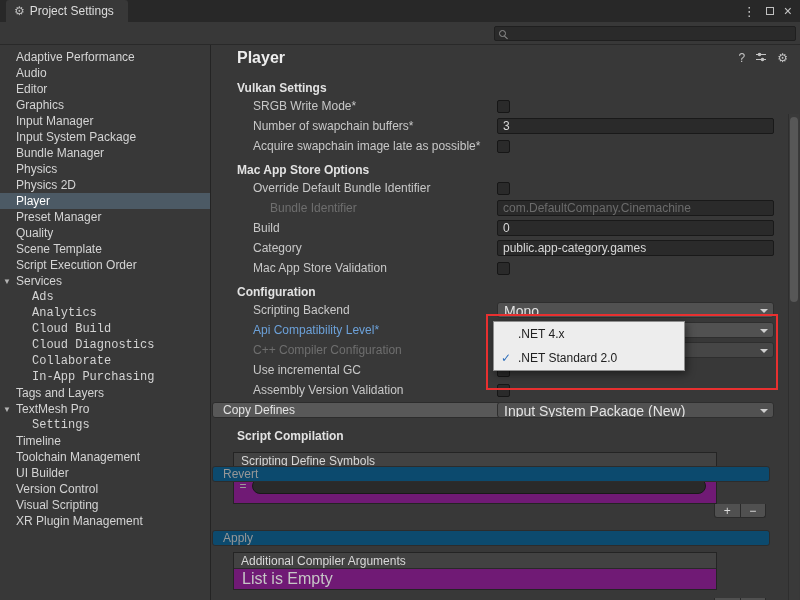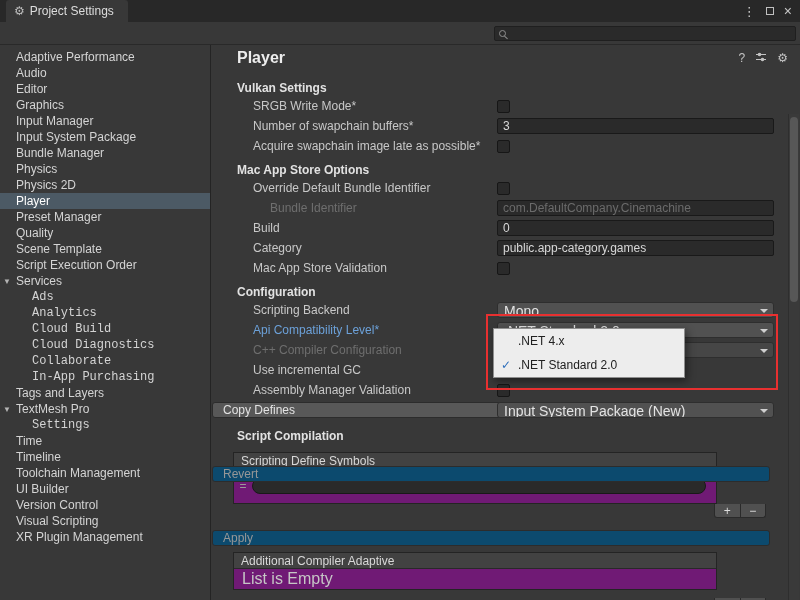--- a/index.html
+++ b/index.html
@@ -62,21 +62,21 @@
   .gb-body2{height:20px;display:flex;align-items:center;padding-left:8px;font-size:16px;color:#c6c6c6;}
   .footer-row{display:flex;justify-content:flex-end;height:16px;}
   .listfooter{width:52px;height:14px;background:#505050;border:1px solid #2a2a2a;border-top:none;border-radius:0 0 3px 3px;margin-right:34px;display:flex;}
   .lf-btn{flex:1;display:flex;align-items:center;justify-content:center;font-size:12px;line-height:10px;color:#dddddd;}
   .lf-btn + .lf-btn{border-left:1px solid #2a2a2a;}
   .btnrow{display:flex;justify-content:flex-end;gap:4px;margin:6px 30px 0 0;height:20px;flex-direction:column;}
   .ubtn{height:19px;padding:0 10px;background:#585858;border:1px solid #2c2c2c;border-radius:3px;color:#e2e2e2;font-size:12px;display:flex;align-items:center;}
   .ubtn.disabled{background:#0c4a6e;color:#979797;margin-top:44px;}
 
   
-  .ddpopup{position:absolute;left:493px;top:328px;width:192px;background:#ededed;border:1px solid #8e8e8e;box-shadow:2px 3px 8px rgba(0,0,0,0.45);z-index:50;}
+  .ddpopup{position:absolute;left:493px;top:321px;width:192px;background:#ededed;border:1px solid #8e8e8e;box-shadow:2px 3px 8px rgba(0,0,0,0.45);z-index:50;}
   .dditem{height:24px;display:flex;align-items:center;font-size:12px;color:#212121;}
   .dd-check{width:24px;text-align:center;color:#2d6ebb;font-weight:bold;font-size:12px;flex-shrink:0;}
   .redbox{position:absolute;left:486px;top:314px;width:292px;height:76px;border:2px solid #e83030;z-index:60;pointer-events:none;}
 
   
   .vscroll{position:absolute;right:1px;top:69px;width:11px;height:530px;background:#3a3a3a;border-left:1px solid #2e2e2e;}
   .vthumb{position:absolute;left:1px;top:3px;width:8px;height:185px;background:#575757;border-radius:4px;}
 </style>
 </head>
 <body>
@@ -126,21 +126,20 @@
     <div class="sitem child"><span>Cloud Build</span></div>
     <div class="sitem child"><span>Cloud Diagnostics</span></div>
     <div class="sitem child"><span>Collaborate</span></div>
     <div class="sitem child"><span>In-App Purchasing</span></div>
     <div class="sitem"><span>Tags and Layers</span></div>
     <div class="sitem">
       <span class="fold">▼</span>
       <span>TextMesh Pro</span>
     </div>
     <div class="sitem child"><span>Settings</span></div>
-    <div class="sitem"><span>Time</span></div>
     <div class="sitem"><span>Timeline</span></div>
     <div class="sitem"><span>Toolchain Management</span></div>
     <div class="sitem"><span>UI Builder</span></div>
     <div class="sitem"><span>Version Control</span></div>
     <div class="sitem"><span>Visual Scripting</span></div>
     <div class="sitem"><span>XR Plugin Management</span></div>
   </div>
 
   <div class="main">
     <div class="mhead">
@@ -237,21 +236,21 @@
         </div>
       </span>
     </div>
     <div class="prow">
       <span class="plabel">Use incremental GC</span>
       <span class="pvalue">
           <span class="cb"></span>
         </span>
     </div>
     <div class="prow">
-      <span class="plabel">Assembly Manager Validation</span>
+      <span class="plabel">Assembly Version Validation</span>
       <span class="pvalue">
           <span class="cb"></span>
         </span>
     </div>
     <div class="prow">
       <span class="plabel">Active Input Handling*</span>
       <span class="pvalue">
         <div class="drop">
           <span>Input System Package (New)</span>
           <span class="caret"></span>
@@ -272,21 +271,21 @@
         <span class="lf-btn">+</span>
         <span class="lf-btn">−</span>
       </div>
     </div>
     <div class="btnrow">
       <div class="ubtn">Copy Defines</div>
       <div class="ubtn disabled">Revert</div>
       <div class="ubtn disabled">Apply</div>
     </div>
     <div class="groupbox mt6">
-      <div class="gb-h">Additional Compiler Adaptive</div>
+      <div class="gb-h">Additional Compiler Arguments</div>
       <div class="gb-body2">List is Empty</div>
     </div>
     <div class="footer-row mt2">
       <div class="listfooter">
         <span class="lf-btn">+</span>
         <span class="lf-btn">−</span>
       </div>
     </div>
 
     <div class="vscroll">

